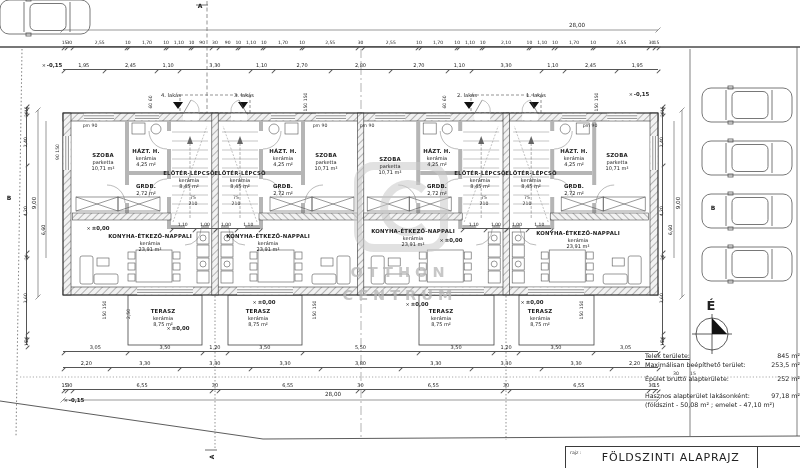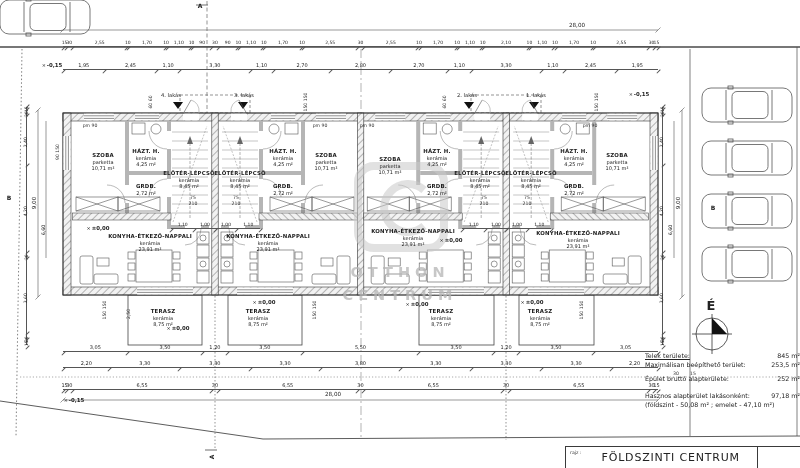--- a/index.html
+++ b/index.html
@@ -747,17 +747,17 @@
       </div>
     <div class="irow mt2">
         <span>Hasznos alapterület lakásonként:</span>
         <span>97,18 m²</span>
       </div>
     <div><span>(földszint - 50,08 m² ; emelet - 47,10 m²)</span></div>
   </div>
 
   <div class="tblock">
     <span class="rajz">rajz :</span>
-    <span class="ttl">FÖLDSZINTI CENTRUM</span>
+    <span class="ttl">FÖLDSZINTI ALAPRAJZ</span>
     <span class="tcell"></span>
   </div>
 
 </div>
 
 </body></html>

